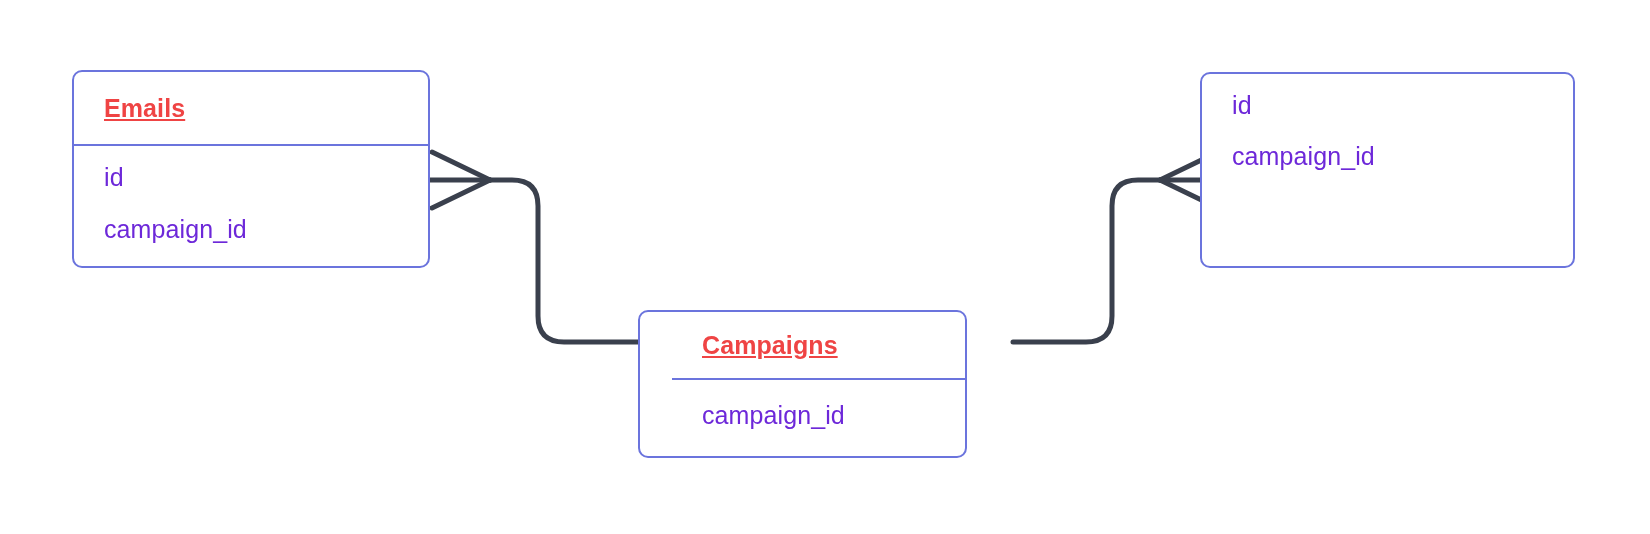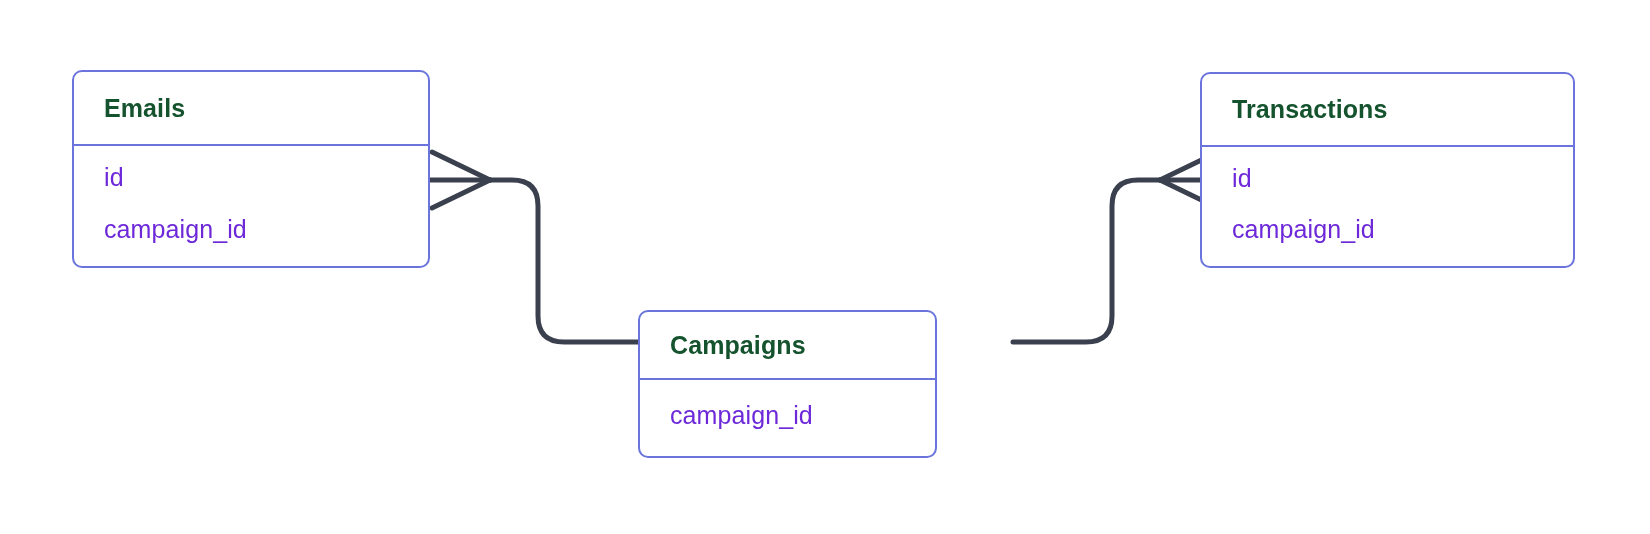--- a/index.html
+++ b/index.html
@@ -37,23 +37,24 @@
   .entity-header {
     box-sizing: border-box;
     display: flex;
     align-items: center;
     border-bottom: 2.5px solid #6b74dd;
     padding: 0 0 0 30px;
   }
   .entity-title {
     font-size: 25px;
     font-weight: bold;
-    color: #14532d;
+    color: #ef4444;
     letter-spacing: 0.1px;
     white-space: nowrap;
+    text-decoration: underline;
   }
   .entity-body {
     box-sizing: border-box;
     padding: 0 0 0 30px;
     display: flex;
     flex-direction: column;
     justify-content: space-around;
   }
   .field-row {
     display: flex;
@@ -69,21 +70,21 @@
 
   
   #entity-emails        { left: 72px;   top: 70px;  width: 358px; height: 198px; }
   #entity-emails .entity-header { height: 74px; }
   #entity-emails .entity-body   { height: 119px; padding-top: 6px; padding-bottom: 10px; }
 
   #entity-transactions  { left: 1200px; top: 72px;  width: 375px; height: 196px; }
   #entity-transactions .entity-header { height: 73px; }
   #entity-transactions .entity-body   { height: 118px; padding-top: 6px; padding-bottom: 10px; }
 
-  #entity-campaigns     { left: 638px;  top: 310px; width: 299px; height: 148px; }
+  #entity-campaigns     { left: 638px;  top: 310px; width: 329px; height: 148px; padding-left: 32px; }
   #entity-campaigns .entity-header { height: 68px; }
   #entity-campaigns .entity-body   { height: 75px; padding-top: 2px; padding-bottom: 6px; }
 </style>
 </head>
 <body>
 
 <div id="canvas">
 
   <svg id="wires" viewBox="0 0 1650 534" width="1650" height="534" xmlns="http://www.w3.org/2000/svg">
 
@@ -127,23 +128,20 @@
       <span class="entity-title">Campaigns</span>
     </div>
     <div class="entity-body">
       <div class="field-row">
         <span class="field-name">campaign_id</span>
       </div>
     </div>
   </div>
 
   <div class="entity" id="entity-transactions">
-    <div class="entity-header">
-      <span class="entity-title">Transactions</span>
-    </div>
     <div class="entity-body">
       <div class="field-row">
         <span class="field-name">id</span>
       </div>
       <div class="field-row">
         <span class="field-name">campaign_id</span>
       </div>
     </div>
   </div>
 

